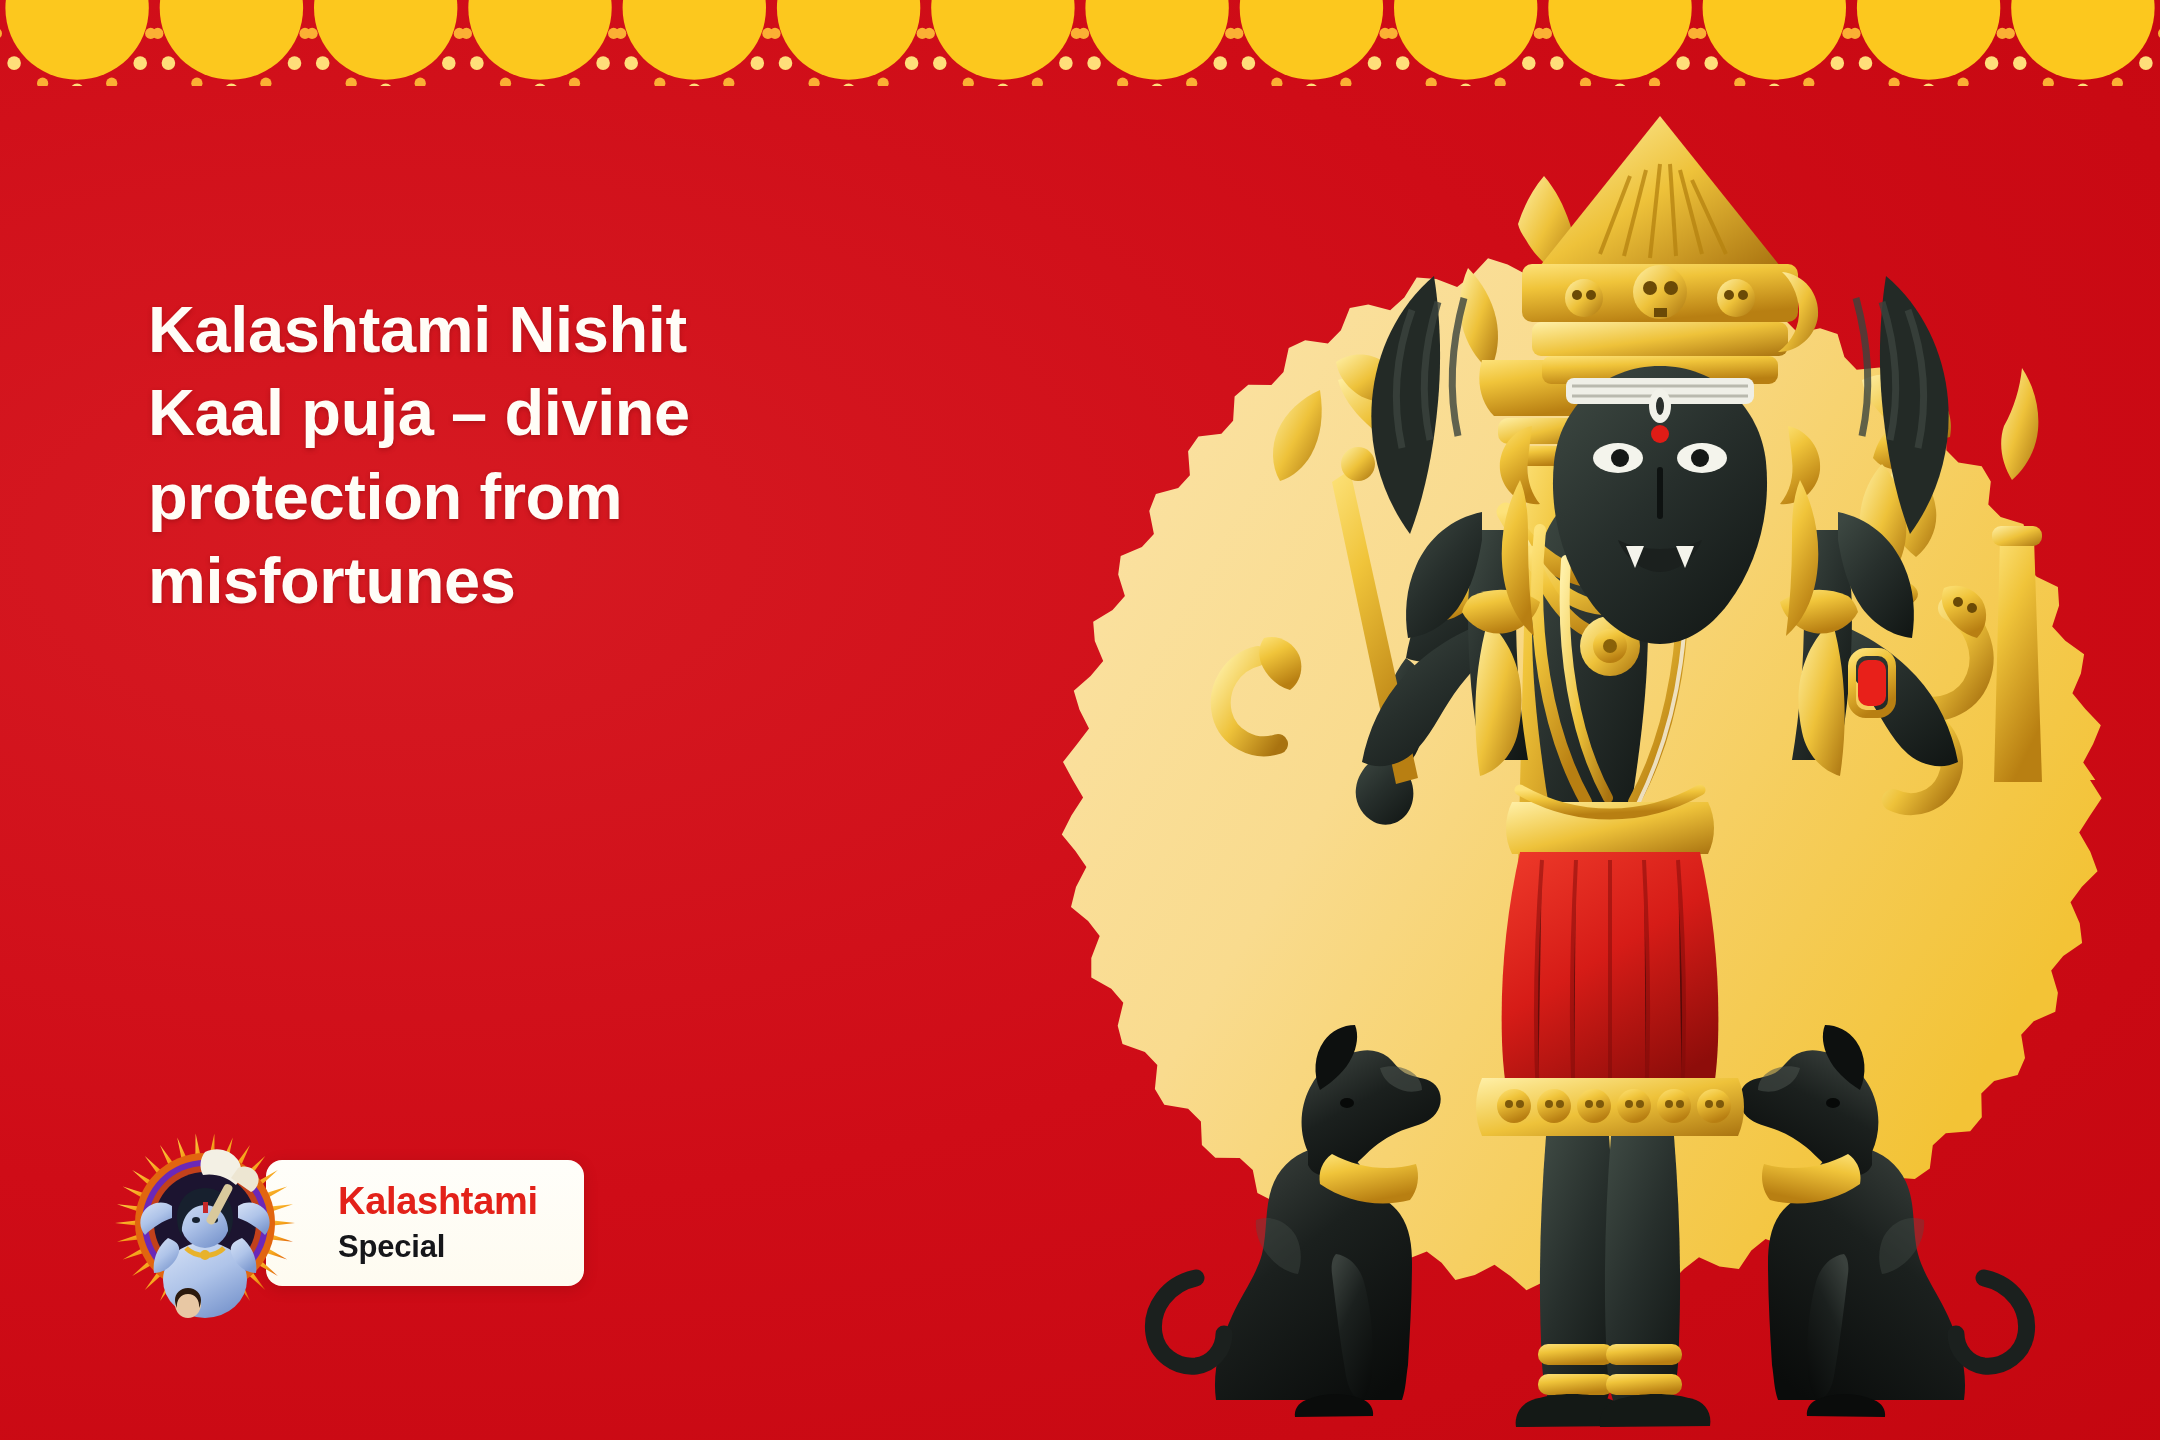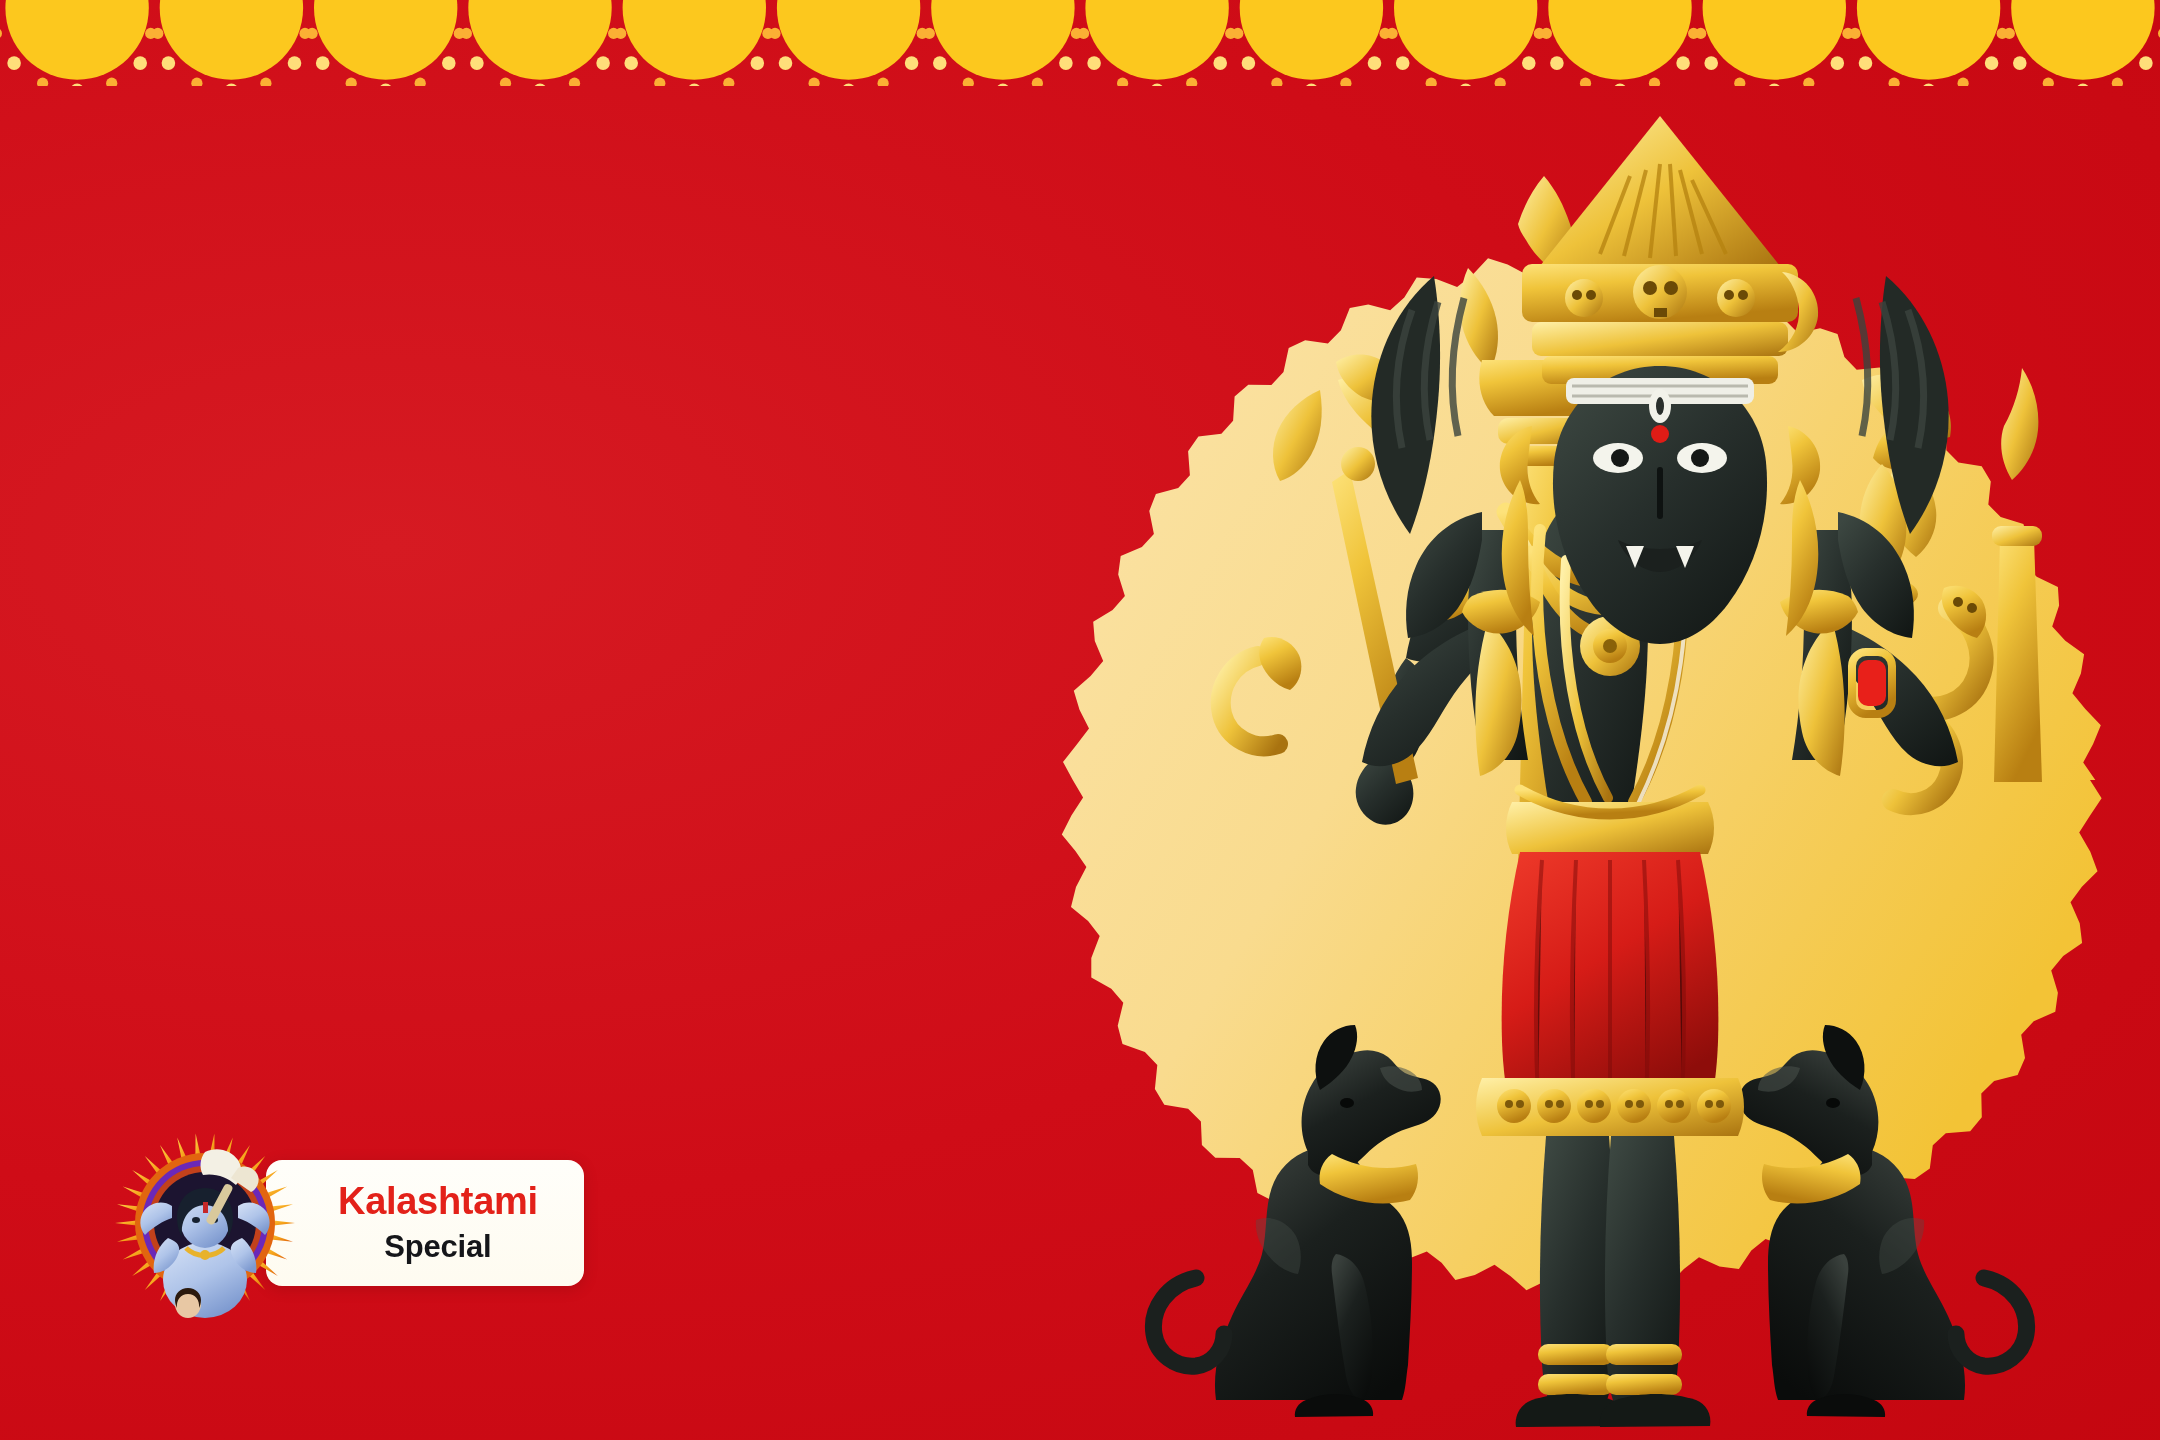--- a/index.html
+++ b/index.html
@@ -62,21 +62,21 @@
 
   #brand-pill{
     position:relative;
     margin-left:-34px;
     height:126px;
     min-width:310px;
     padding:0 46px 0 72px;
     background:linear-gradient(180deg,#FFFEFA 0%,#FEFBF0 100%);
     border-radius:16px;
     display:flex;flex-direction:column;
-    align-items:center;justify-content:center;
+    align-items:flex-start;justify-content:center;
     box-shadow:0 3px 14px rgba(90,0,4,.22);
     z-index:2;
   }
   #brand-pill .pill-title{
     font-size:38px;font-weight:700;color:#E32119;
     line-height:1.02;letter-spacing:-0.3px;
   }
   #brand-pill .pill-sub{
     font-size:31px;font-weight:600;color:#15161A;
     line-height:1.1;margin-top:9px;letter-spacing:-0.2px;
@@ -507,20 +507,24 @@
 
       <path fill="url(#goldG)" d="M512 366c-20 4-34 24-32 44 2 20 20 36 40 34-10-12-14-28-12-44 1-12 3-24 4-34z"></path>
       <path fill="url(#goldG)" d="M768 366c20 4 34 24 32 44-2 20-20 36-40 34 10-12 14-28 12-44-1-12-3-24-4-34z"></path>
 
       <path fill="url(#goldG)" d="M500 420c-16 30-22 66-16 100 4 22 14 42 30 56-4-32-6-64-6-96 0-20 0-40-8-60z"></path>
       <path fill="url(#goldG)" d="M780 420c16 30 22 66 16 100-4 22-14 42-30 56 4-32 6-64 6-96 0-20 0-40 8-60z"></path>
     </g>
   </svg>
   </div>
 
+  <h1 id="headline">Kalashtami Nishit
+Kaal puja – divine
+protection from
+misfortunes</h1>
 
   <div id="brand-lockup">
 
     <div id="brand-logo">
       <svg viewBox="0 0 190 190">
         <defs>
           <linearGradient id="burstG" x1="0" y1="0" x2="1" y2="1">
             <stop offset="0%" stop-color="#FFD24A"></stop>
             <stop offset="55%" stop-color="#F5A31B"></stop>
             <stop offset="100%" stop-color="#DE5D0C"></stop>

